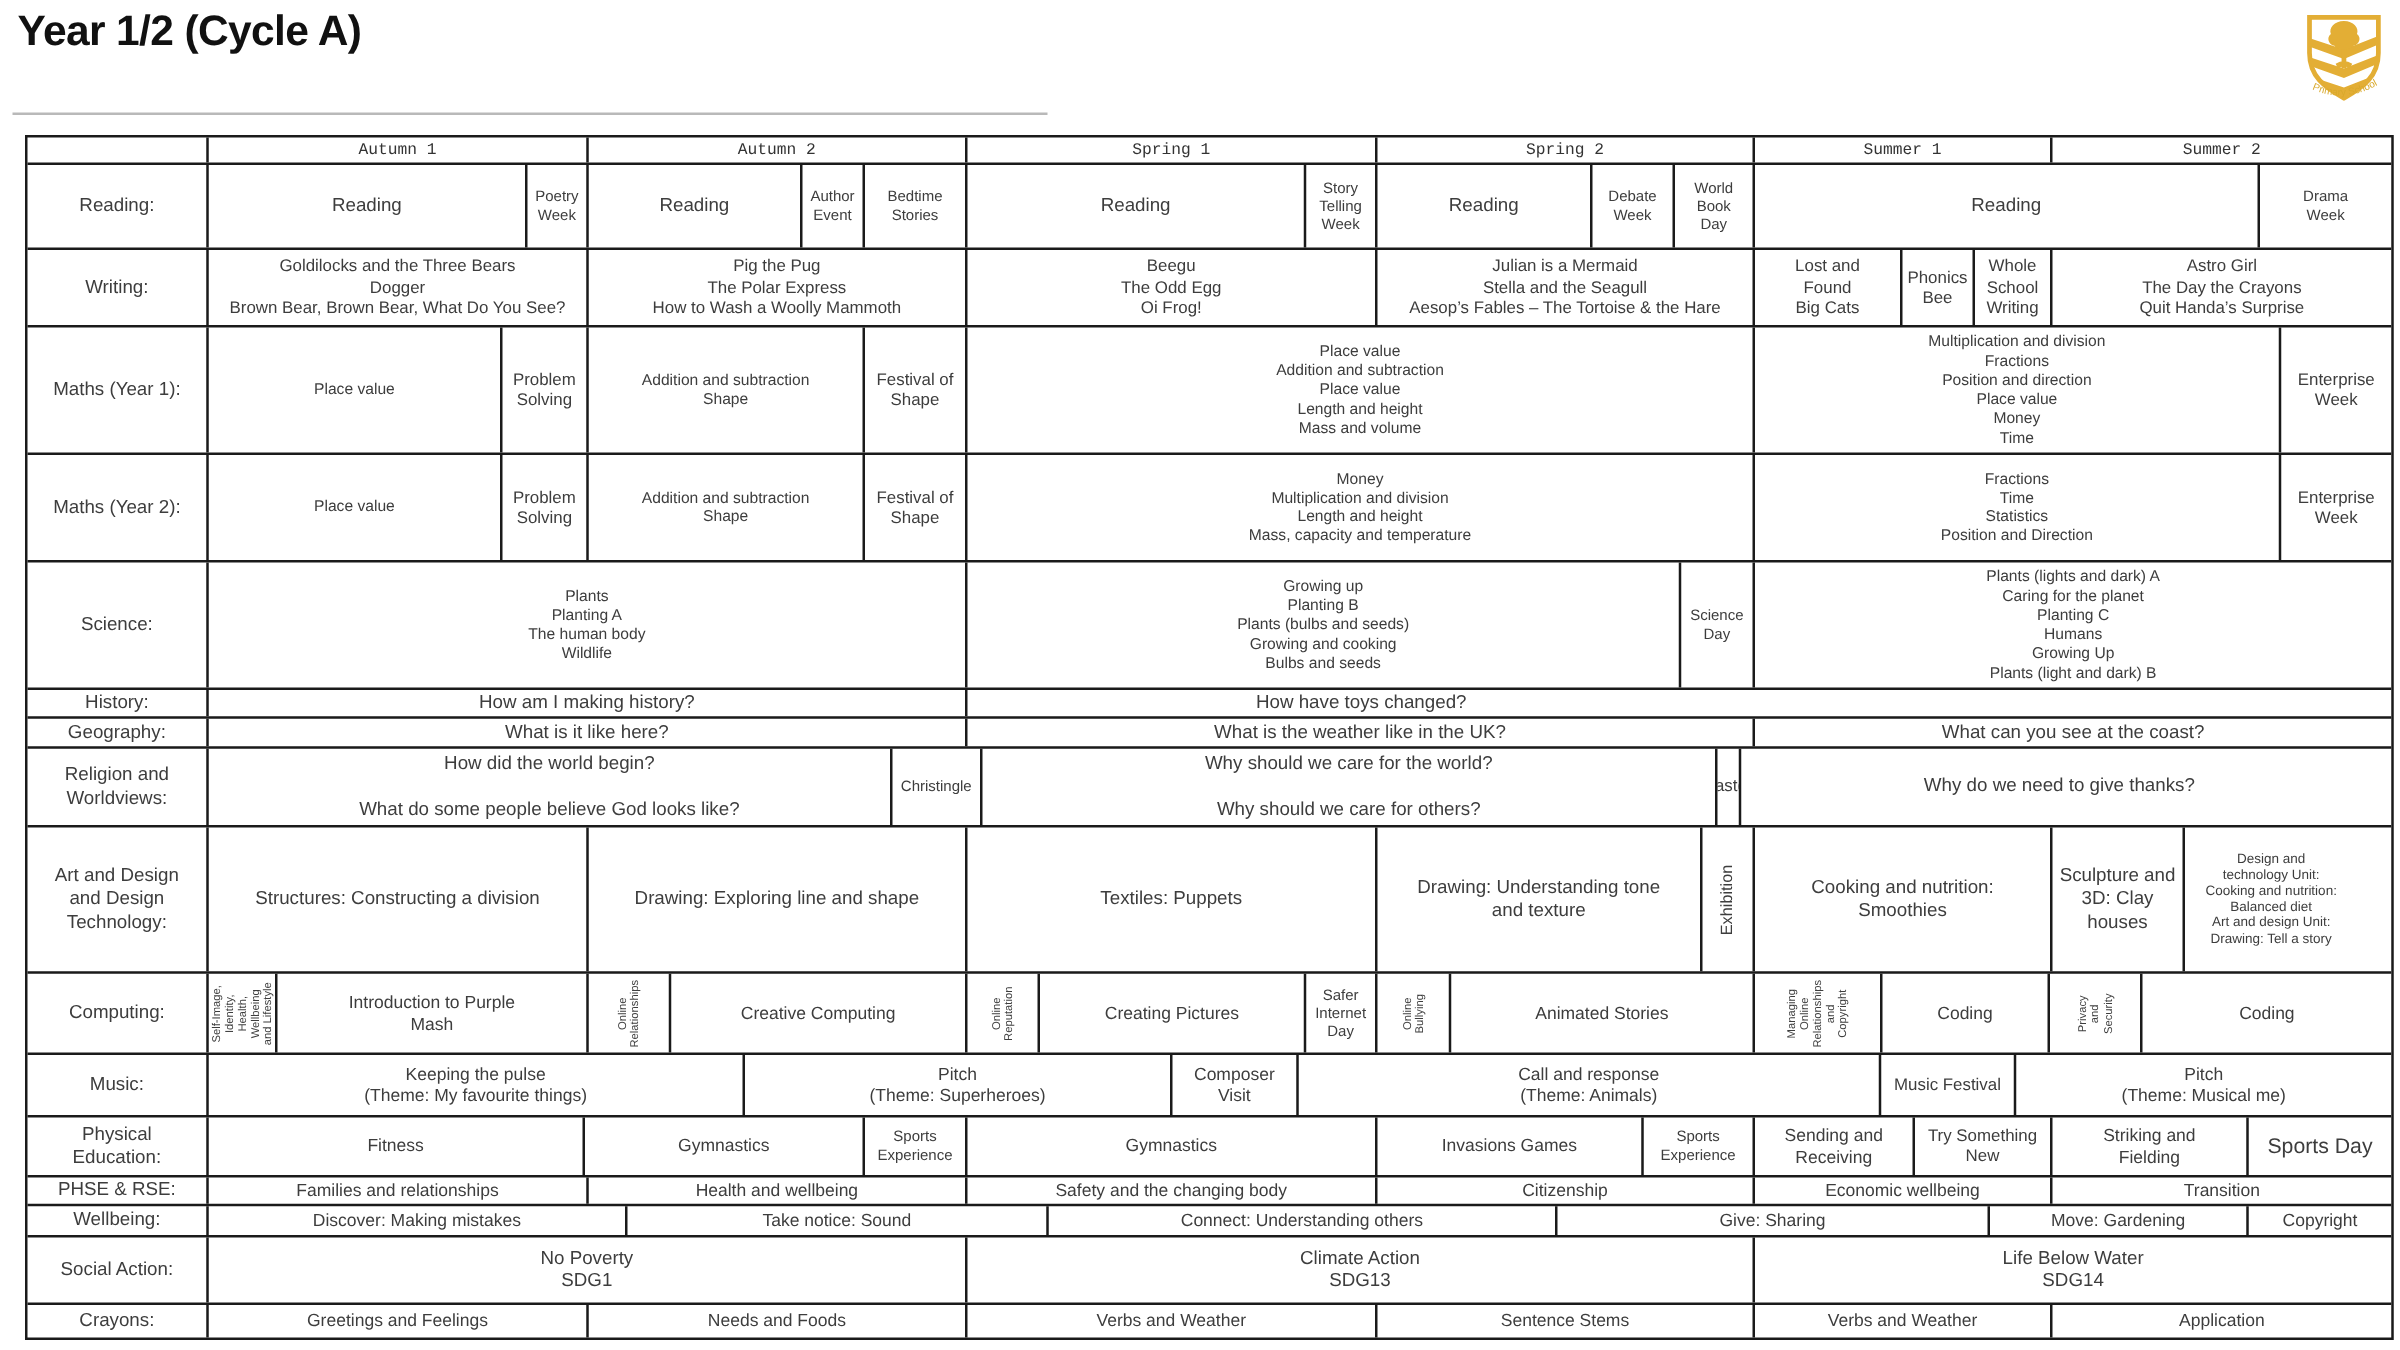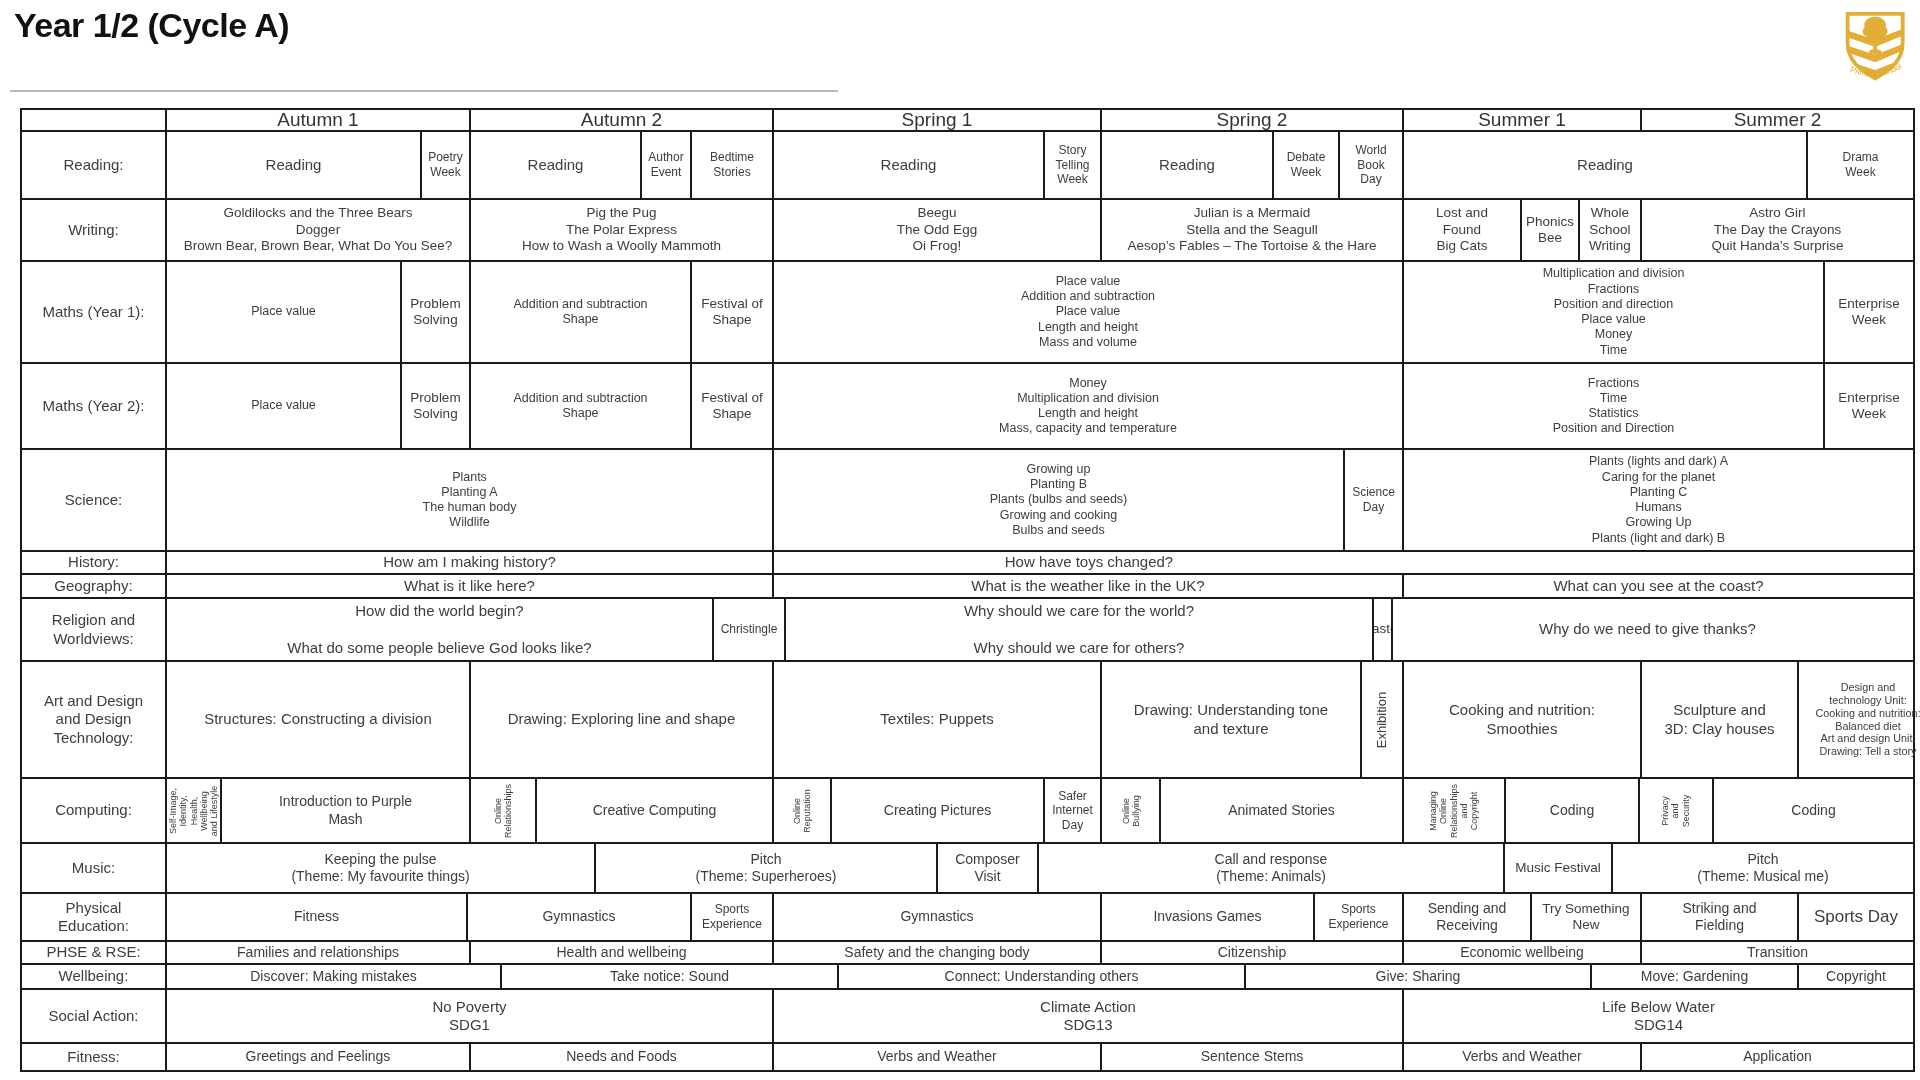--- a/index.html
+++ b/index.html
@@ -7,21 +7,21 @@
   .page{position:relative;width:1920px;height:1080px;background:#fff;overflow:hidden;}
   .title{position:absolute;left:14px;top:6px;font-size:34px;font-weight:800;color:#111;letter-spacing:-0.5px;}
   .rule{position:absolute;left:10px;top:90px;width:828px;border-top:2px solid #b9b9b9;}
   .logo{position:absolute;left:1840px;top:8px;width:76px;height:82px;}
   .tbl{position:absolute;left:20px;top:108px;width:1895px;border:2px solid #1a1a1a;box-sizing:border-box;background:#fff;}
   .row{display:flex;border-bottom:2px solid #1a1a1a;box-sizing:border-box;}
   .row:last-child{border-bottom:none;}
   .cell{flex:0 0 auto;border-right:2px solid #1a1a1a;box-sizing:border-box;display:flex;align-items:center;justify-content:center;text-align:center;white-space:pre-line;font-size:15px;line-height:1.22;padding:1px 2px;overflow:hidden;}
   .cell:last-child{border-right:none;}
   .label{width:145px;color:#3d3d3d;}
-  .hdr{font-size:19px;color:#333;}
+  .hdr{font-size:13px;color:#333;font-family:Liberation Mono, monospace;}
   .f14{font-size:14px;}
   .f13{font-size:13.5px;}
   .f125{font-size:12.5px;}
   .f12{font-size:12px;}
   .f10{font-size:10.8px;line-height:1.18;}
   .f17{font-size:17px;}
   .rot{position:relative;padding:0;}
   .rot .rtxt{position:absolute;left:50%;top:50%;transform:translate(-50%,-50%) rotate(-90deg);white-space:pre;text-align:center;font-size:9px;line-height:1.15;color:#3d3d3d;}
   .rot .big{font-size:13px;}
 </style>
@@ -220,21 +220,21 @@
 and Design
 Technology:</div>
       <div class="cell" style="width:304px">Structures: Constructing a division</div>
       <div class="cell" style="width:303px">Drawing: Exploring line and shape</div>
       <div class="cell" style="width:328px">Textiles: Puppets</div>
       <div class="cell" style="width:260px">Drawing: Understanding tone
 and texture</div>
       <div class="cell rot" style="width:42px"><span class="rtxt big">Exhibition</span></div>
       <div class="cell" style="width:238px">Cooking and nutrition:
 Smoothies</div>
-      <div class="cell" style="width:157px">Sculpture and
+      <div class="cell" style="width:106px">Sculpture and
 3D: Clay houses</div>
       <div class="cell f10" style="width:138px">Design and
 technology Unit:
 Cooking and nutrition:
 Balanced diet
 Art and design Unit:
 Drawing: Tell a story</div>
     </div>
 
     <div class="row" style="height:65px">
@@ -329,21 +329,21 @@
       <div class="cell label">Social Action:</div>
       <div class="cell" style="width:607px">No Poverty
 SDG1</div>
       <div class="cell" style="width:630px">Climate Action
 SDG13</div>
       <div class="cell" style="width:509px">Life Below Water
 SDG14</div>
     </div>
 
     <div class="row" style="height:26px">
-      <div class="cell label">Fitness:</div>
+      <div class="cell label">Crayons:</div>
       <div class="cell f14" style="width:304px">Greetings and Feelings</div>
       <div class="cell f14" style="width:303px">Needs and Foods</div>
       <div class="cell f14" style="width:328px">Verbs and Weather</div>
       <div class="cell f14" style="width:302px">Sentence Stems</div>
       <div class="cell f14" style="width:238px">Verbs and Weather</div>
       <div class="cell f14" style="width:271px">Application</div>
     </div>
 
   </div>
 </div>

